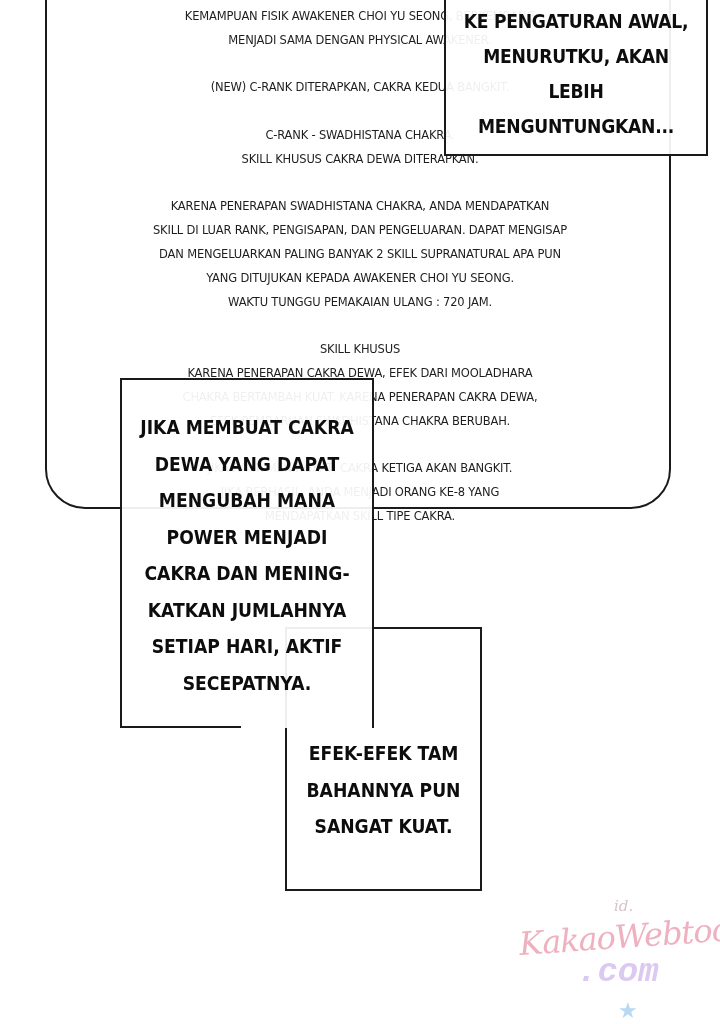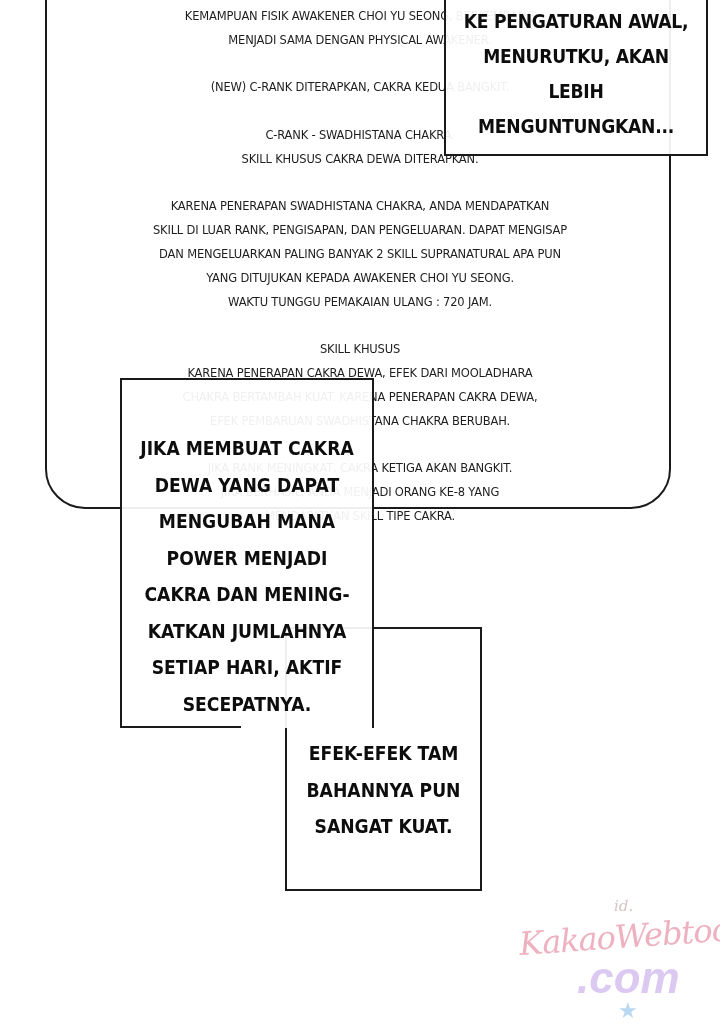--- a/index.html
+++ b/index.html
@@ -26,38 +26,38 @@
     }
     .cap-top {
       left: 444px; top: -2px; width: 264px; height: 158px;
       border: 2px solid #1a1a1a; font-size: 19.5px; line-height: 35px; padding-top: 4px;
       letter-spacing: -0.3px;
     }
     .cap-top .inner { transform: scaleX(0.88); }
     .cap-a {
       left: 120px; top: 378px; width: 254px; height: 350px;
       border: 2px solid #1a1a1a; border-bottom: none;
-      font-size: 20px; line-height: 36.5px; padding-top: 50px; font-weight: bold;
+      font-size: 20px; line-height: 36.5px; padding-top: 29px; font-weight: bold;
     }
     .cap-a .inner { transform: scaleX(0.86); }
     .cap-b {
       left: 239px; top: 627px; width: 197px; height: 264px;
       border: 2px solid #1a1a1a; border-left: 2px solid #1a1a1a;
       font-size: 20px; line-height: 36.5px; padding-top: 106px; font-weight: bold;
       background: rgba(255,255,255,0.97);
       margin-left: 46px;
     }
     .cap-b .inner { transform: scaleX(0.86); }
     .ledge { position: absolute; background: #1a1a1a; }
     .watermark {
       position: absolute; left: 517px; top: 895px; width: 215px; height: 120px; 
     }
     .wm-id { font-family: "DejaVu Serif", serif; font-style: italic; color: #d8c4c6; font-size: 15px; position: absolute; left: 97px; top: 2px; }
     .wm-brand { font-family: "DejaVu Serif", serif; font-style: italic; color: #eeb1bf; font-size: 32px; position: absolute; left: 2px; top: 22px; letter-spacing: -1px; transform: rotate(-4deg); }
-    .wm-com { font-family: Liberation Sans, sans-serif; font-style: italic; color: #dcc9f1; font-size: 44px; position: absolute; left: 60px; top: 58px; font-weight: bold; }
+    .wm-com { font-family: Liberation Mono, monospace; font-style: italic; color: #dcc9f1; font-size: 34px; position: absolute; left: 60px; top: 58px; font-weight: bold; }
     .wm-star { position: absolute; left: 101px; top: 103px; color: #b9d9f2; font-size: 22px; }
   </style>
 </head>
 <body>
 
 <div class="panel"></div>
 
 <div class="sys-text">
   <div>KEMAMPUAN FISIK AWAKENER CHOI YU SEONG, BERKEMBANG</div>
   <div>MENJADI SAMA DENGAN PHYSICAL AWAKENER.</div>

